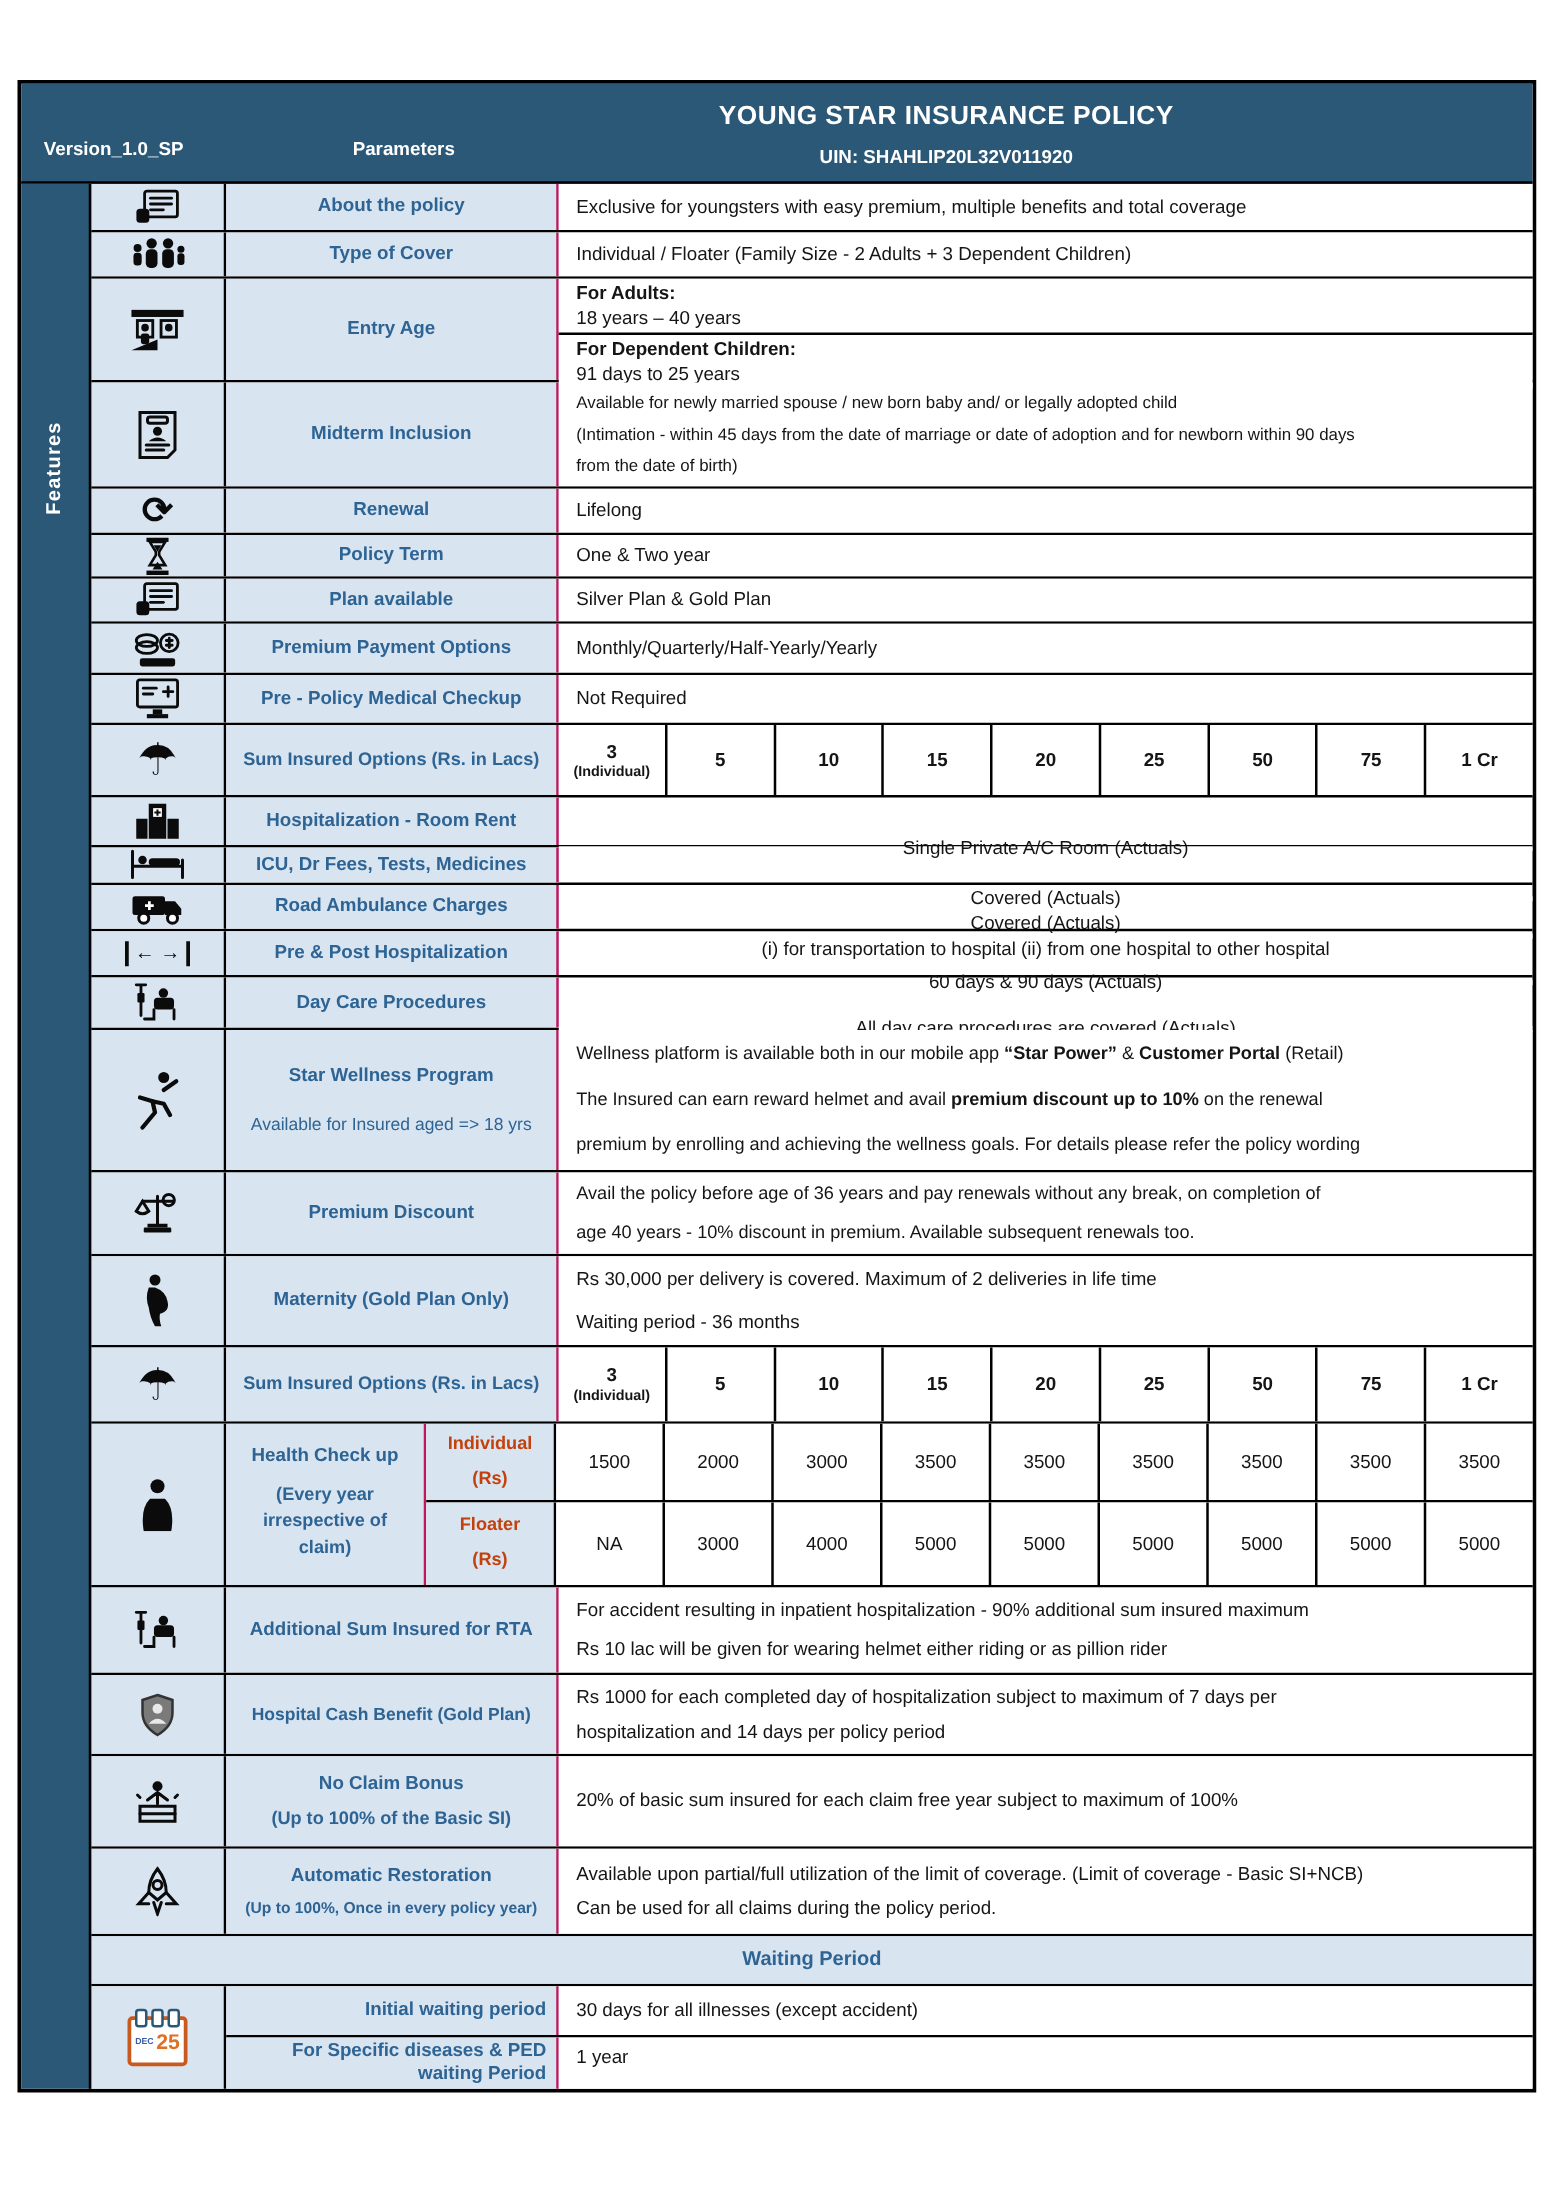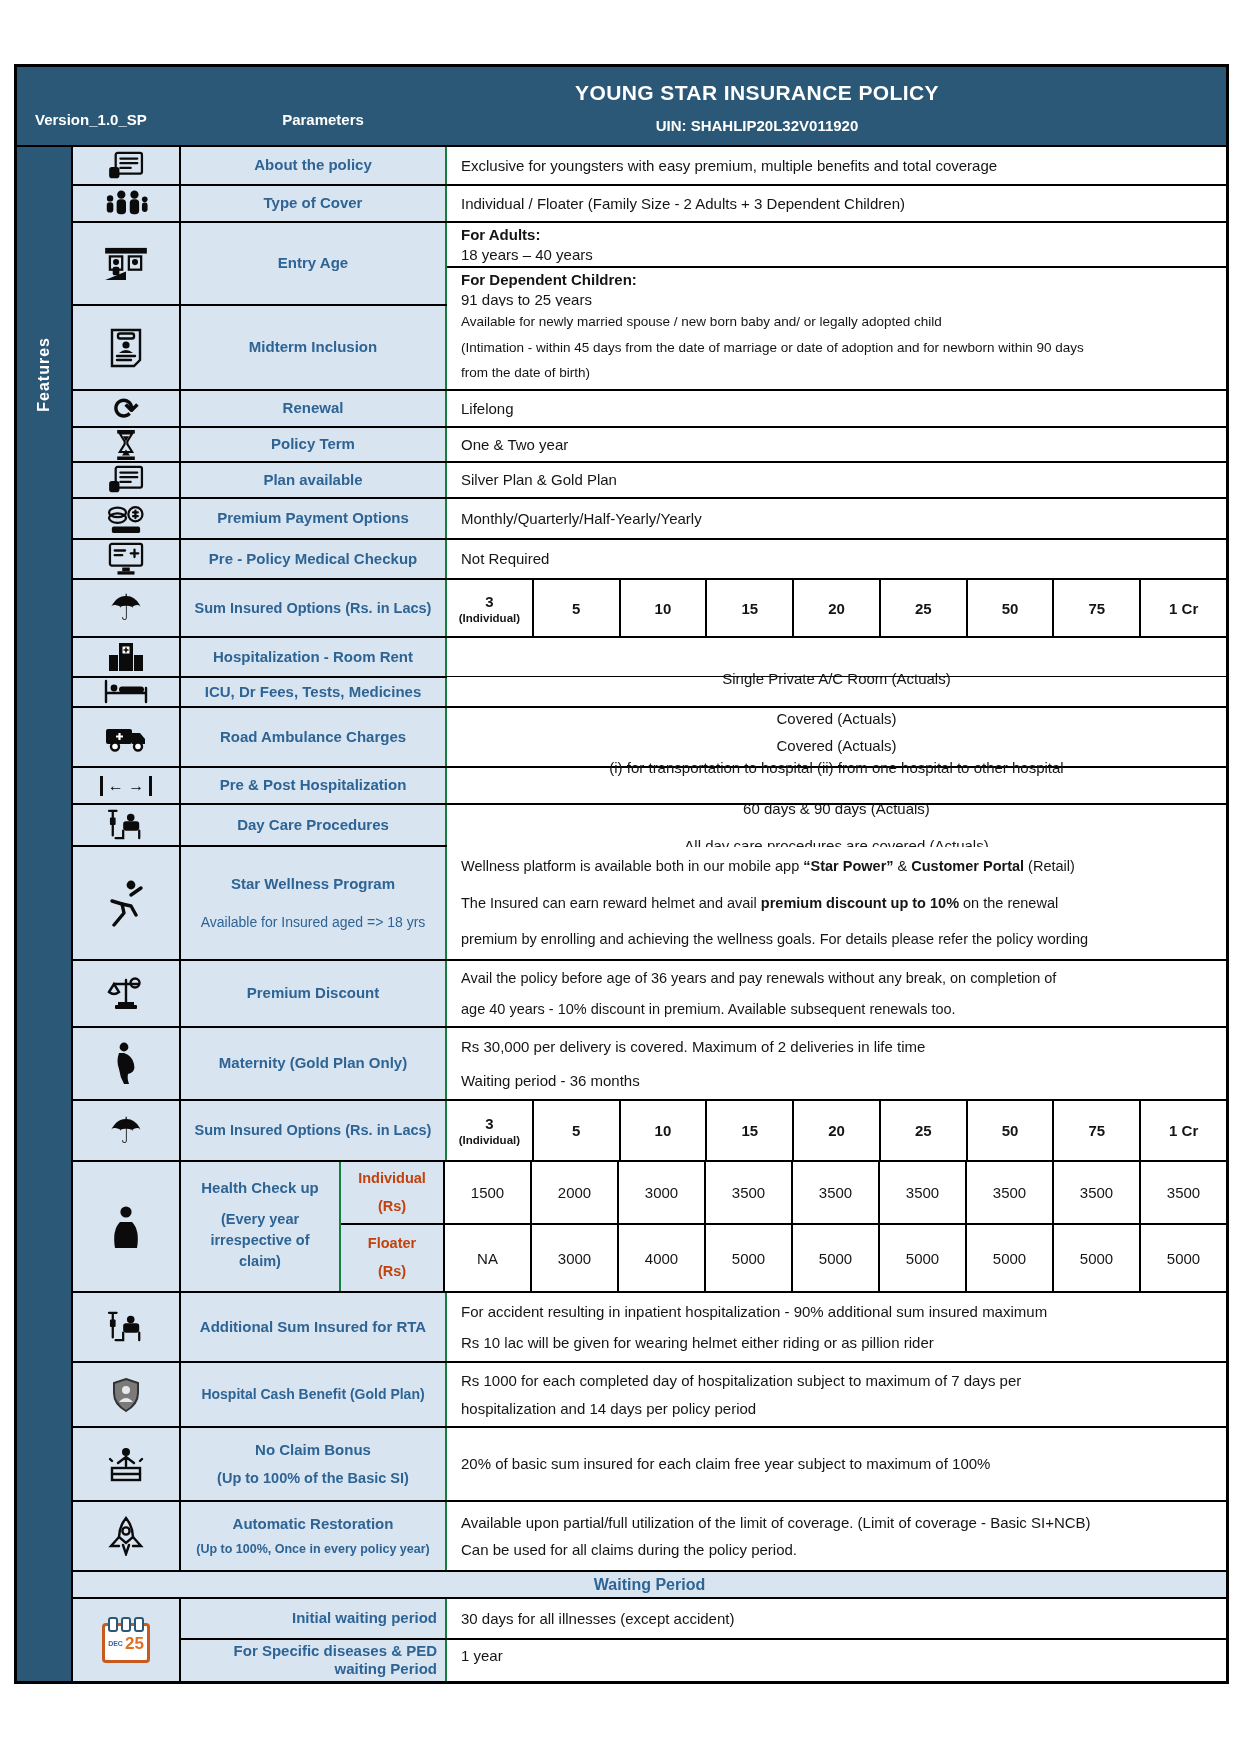--- a/index.html
+++ b/index.html
@@ -12,21 +12,21 @@
   .hdr .title{position:absolute;left:420px;top:14px;width:640px;text-align:center;color:#fff;font-weight:bold;font-size:21px;letter-spacing:.4px;}
   .hdr .uin{position:absolute;left:420px;top:50px;width:640px;text-align:center;color:#fff;font-weight:bold;font-size:15px;}
   
   .body{display:flex;}
   .strip{width:54px;min-width:54px;background:#2B5877;border-right:2px solid #000;position:relative;}
   .strip .vlabel{position:absolute;top:190px;left:50%;transform:translateX(-50%);writing-mode:vertical-rl;transform:translateX(-50%) rotate(180deg);color:#fff;font-weight:bold;font-size:16px;letter-spacing:1px;}
   .rows{flex:1;display:flex;flex-direction:column;}
   .row{display:flex;border-bottom:2px solid #000;box-sizing:border-box;align-items:stretch;}
   .row.last{border-bottom:none;}
   .icell{width:108px;min-width:108px;background:#D9E4F1;border-right:2px solid #000;display:flex;align-items:center;justify-content:center;box-sizing:border-box;}
-  .pcell{width:266px;min-width:266px;background:#D9E4F1;border-right:2px solid #15803d;display:flex;flex-direction:column;align-items:center;justify-content:center;text-align:center;color:#2D6494;font-weight:bold;font-size:15px;padding:2px 5px;box-sizing:border-box;line-height:1.25;}
+  .pcell{width:266px;min-width:266px;background:#D9E4F1;border-right:2px solid #be185d;display:flex;flex-direction:column;align-items:center;justify-content:center;text-align:center;color:#2D6494;font-weight:bold;font-size:15px;padding:2px 5px;box-sizing:border-box;line-height:1.25;}
   .pcell .sub{margin-top:20px;font-weight:normal;font-size:14px;}
   .pcell .sub2{margin-top:9px;font-size:14.5px;}
   .pcell .sub3{margin-top:8px;font-size:12.5px;}
   .pcell.right{align-items:flex-end;text-align:right;padding-right:8px;}
   .vcell{flex:1;background:#fff;display:flex;flex-direction:column;justify-content:center;padding:2px 14px;font-size:15px;color:#151515;box-sizing:border-box;line-height:1.3;}
   .vcell.center{align-items:center;text-align:center;padding:2px 4px;margin-top:39px;}
   .vcell.small{font-size:13.5px;}
   .subrows{flex:1;display:flex;flex-direction:column;}
   .subrow{display:flex;align-items:stretch;}
   .subrow + .subrow{border-top:2px solid #000;}
@@ -259,21 +259,21 @@
           <svg width="44" height="28" viewBox="0 0 44 28">
               <path class="st" d="M2 3 v21 M2 15 h40 M42 10 v14"></path>
               <circle class="fl" cx="10" cy="10" r="3.4"></circle>
               <rect class="fl" x="15" y="8.5" width="25" height="6" rx="3"></rect>
             </svg>
         </div>
         <div class="pcell">ICU, Dr Fees, Tests, Medicines</div>
         <div class="vcell center">Covered (Actuals)</div>
       </div>
 
-      <div class="row" style="height:60px">
+      <div class="row" style="height:37px">
         <div class="icell">
           <svg width="44" height="31" viewBox="0 0 44 31">
               <rect class="fl" x="2" y="7" width="26" height="15" rx="2"></rect>
               <path class="fl" d="M28 11 h8 l5 6 v5 h-13 z"></path>
               <circle cx="11" cy="24.5" r="4" fill="#fff" stroke="#0b0b0b" stroke-width="2.4"></circle>
               <circle cx="34" cy="24.5" r="4" fill="#fff" stroke="#0b0b0b" stroke-width="2.4"></circle>
               <path d="M12 14.5 h7 M15.5 11 v7" stroke="#fff" stroke-width="2.2"></path>
             </svg>
         </div>
         <div class="pcell">Road Ambulance Charges</div>
@@ -490,21 +490,21 @@
         <div class="pcell">
           <div>Automatic Restoration</div>
           <div class="sub3">(Up to 100%, Once in every policy year)</div>
         </div>
         <div class="vcell g4">
             <div class="tline">Available upon partial/full utilization of the limit of coverage. (Limit of coverage - Basic SI+NCB)</div>
             <div class="tline">Can be used for all claims during the policy period.</div>
           </div>
       </div>
 
-      <div class="row" style="height:27px">
+      <div class="row" style="height:40px">
         <div class="waitbar">Waiting Period</div>
       </div>
 
       <div class="row last" style="height:82px">
         <div class="icell">
           <div class="cal">
               <div class="cal-rings">
                 <i></i>
                 <i></i>
                 <i></i>

